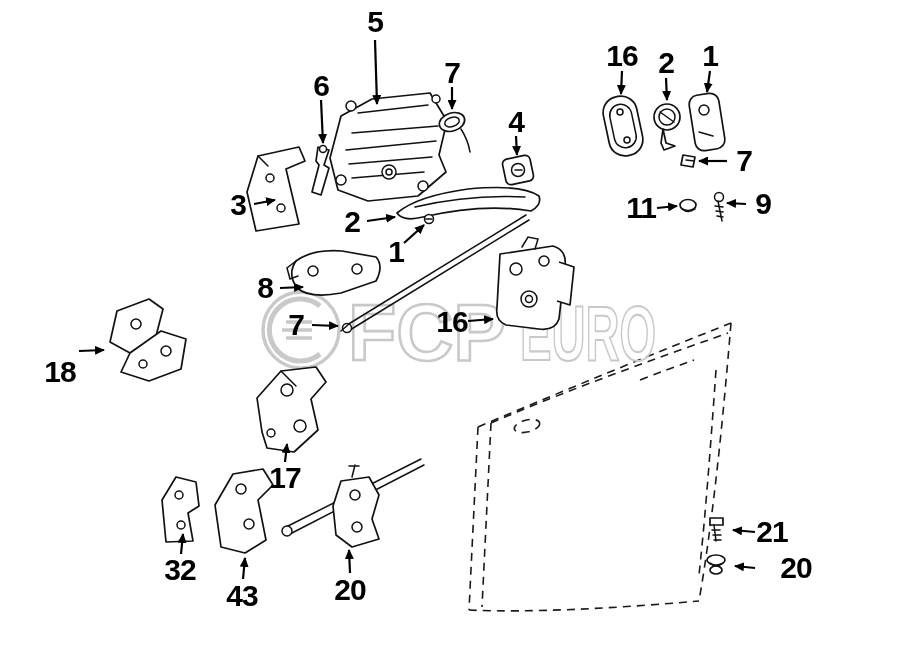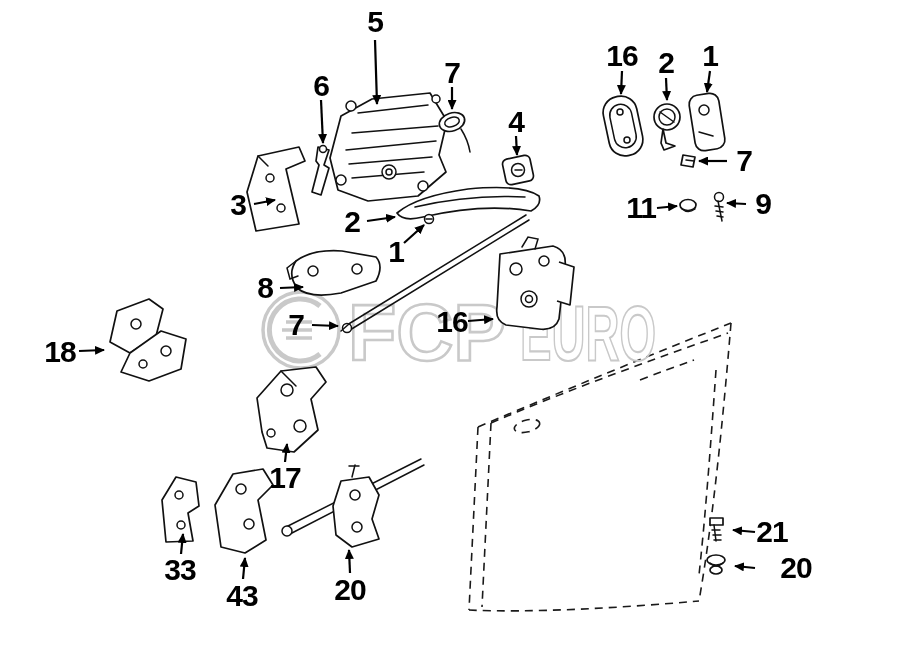--- a/index.html
+++ b/index.html
@@ -251,20 +251,20 @@
   <div class="pl" style="left:265px;top:288px">8</div>
   <div class="pl" style="left:763px;top:204px">9</div>
   <div class="pl" style="left:744px;top:161px">7</div>
   <div class="pl" style="left:641px;top:208px">11</div>
   <div class="pl" style="left:296px;top:325px">7</div>
   <div class="pl" style="left:452px;top:322px">16</div>
   <div class="pl" style="left:666px;top:63px">2</div>
   <div class="pl" style="left:710px;top:56px">1</div>
   <div class="pl" style="left:622px;top:56px">16</div>
   <div class="pl" style="left:285px;top:478px">17</div>
-  <div class="pl" style="left:60px;top:352px">18</div>
+  <div class="pl" style="left:60px;top:372px">18</div>
   <div class="pl" style="left:350px;top:590px">20</div>
   <div class="pl" style="left:796px;top:568px">20</div>
   <div class="pl" style="left:772px;top:532px">21</div>
-  <div class="pl" style="left:180px;top:570px">33</div>
+  <div class="pl" style="left:180px;top:570px">32</div>
   <div class="pl" style="left:242px;top:596px">43</div>
 
 </div>
 
 </body></html>

